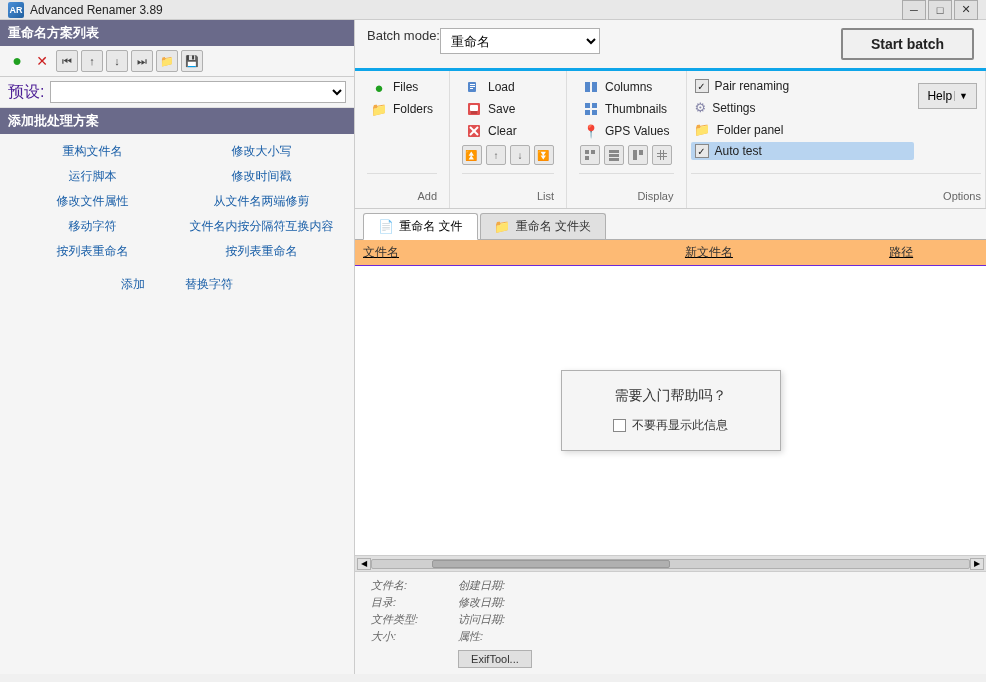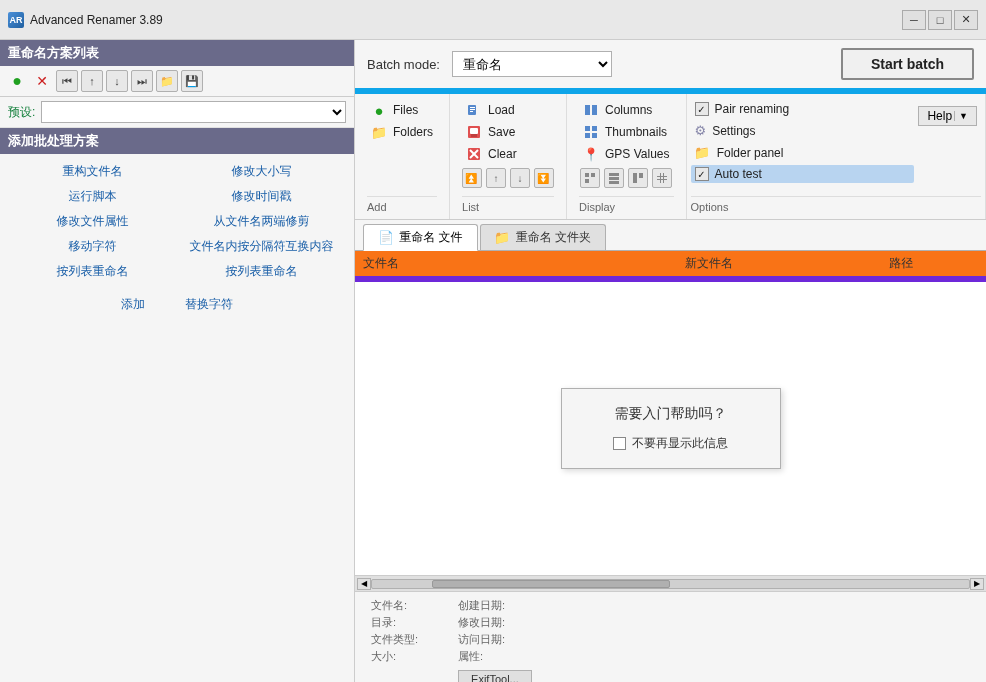--- a/index.html
+++ b/index.html
@@ -8,21 +8,21 @@
       font-size: 12px;
       background: #f0f0f0;
       width: 986px;
       height: 682px;
       overflow: hidden;
       user-select: none;
     }
     .title-bar {
       background: #e8e8e8;
       border-bottom: 1px solid #ccc;
-      height: 40px;
+      height: 20px;
       display: flex;
       align-items: center;
       padding: 0 8px;
     }
     .title-bar-icon {
       width: 16px;
       height: 16px;
       margin-right: 6px;
       background: linear-gradient(135deg, #4a90d9, #2060a0);
       border-radius: 2px;
@@ -88,21 +88,21 @@
       color: #444;
       border-radius: 2px;
     }
     .preset-row {
       display: flex;
       align-items: center;
       padding: 4px 8px;
       border-bottom: 1px solid #e0e0e0;
       gap: 6px;
     }
-    .preset-label { font-size: 12px; color: #15803d; white-space: nowrap; }
+    .preset-label { font-size: 16px; color: #4c1d95; white-space: nowrap; }
     .preset-select {
       flex: 1;
       height: 22px;
       border: 1px solid #b0b0b0;
       background: white;
       font-size: 12px;
       padding: 0 4px;
     }
     .method-list-area {
       flex: 1;
@@ -148,24 +148,22 @@
 
     
     .right-panel {
       flex: 1;
       display: flex;
       flex-direction: column;
       background: #f5f5f5;
     }
     .right-top {
       display: flex;
-      align-items: center;
       padding: 8px 12px;
-      border-bottom: 6px solid #0ea5e9;
-      gap: 12px;
+      border-bottom: 3px solid #0ea5e9;
       background: #f5f5f5;
     }
     .batch-mode-label { font-size: 13px; color: #333; white-space: nowrap; }
     .batch-mode-select {
       width: 160px;
       height: 26px;
       border: 1px solid #b0b0b0;
       background: white;
       font-size: 13px;
       padding: 0 6px;
@@ -232,25 +230,25 @@
       height: 20px;
       border: 1px solid #b0b0b0;
       background: #e8e8e8;
       cursor: pointer;
       display: flex; align-items: center; justify-content: center;
       font-size: 10px;
       color: #555;
       border-radius: 2px;
     }
     .toolbar-section-label {
-      text-align: left;
+      text-align: right;
       font-size: 11px;
       color: #666;
       margin-top: 4px;
-      padding-top: 4px;
+      padding-top: 16px;
       border-top: 1px solid #ddd;
     }
     .option-item {
       display: flex;
       align-items: center;
       gap: 6px;
       padding: 2px 4px;
       cursor: pointer;
       border-radius: 2px;
       font-size: 12px;
@@ -265,21 +263,21 @@
       display: flex; align-items: center; justify-content: center;
       font-size: 10px;
     }
     .checkbox-icon.checked { background: #e8e8e8; }
     .help-btn-area {
       display: flex;
       align-items: flex-start;
       padding: 6px 4px;
     }
     .help-btn {
-      height: 20px;
+      height: 26px;
       border: 1px solid #b0b0b0;
       background: #e8e8e8;
       cursor: pointer;
       font-size: 12px;
       padding: 0 8px;
       display: flex; align-items: center; gap: 2px;
     }
     .dropdown-arrow {
       border-left: 1px solid #b0b0b0;
       padding-left: 4px;
@@ -317,23 +315,24 @@
 
     .file-table-area {
       flex: 1;
       background: white;
       overflow: hidden;
       display: flex;
       flex-direction: column;
     }
     .table-header {
       display: flex;
-      border-bottom: 6px solid #6d28d9;
-      background: #f97316;
+      border-bottom: 1px solid #6d28d9;
+      background: #fdba74;
       padding: 4px 8px;
+      text-decoration: underline;
     }
     .th-filename { flex: 3; font-size: 12px; color: #333; font-weight: normal; }
     .th-newname { flex: 3; font-size: 12px; color: #333; font-weight: normal; text-align: center; }
     .th-path { flex: 2; font-size: 12px; color: #333; font-weight: normal; text-align: center; }
 
     .table-body {
       flex: 1;
       display: flex;
       align-items: center;
       justify-content: center;
@@ -413,21 +412,21 @@
       display: flex;
       flex-direction: column;
       gap: 2px;
     }
     .file-info-row {
       display: flex;
       gap: 4px;
       font-size: 11px;
       color: #666;
     }
-    .file-info-label { white-space: nowrap; }
+    .file-info-label { white-space: nowrap; font-style: italic; }
     .exiftool-btn {
       margin-top: 4px;
       padding: 2px 12px;
       border: 1px solid #b0b0b0;
       background: #e0e0e0;
       font-size: 11px;
       color: #333;
       cursor: pointer;
     }
   </style>

